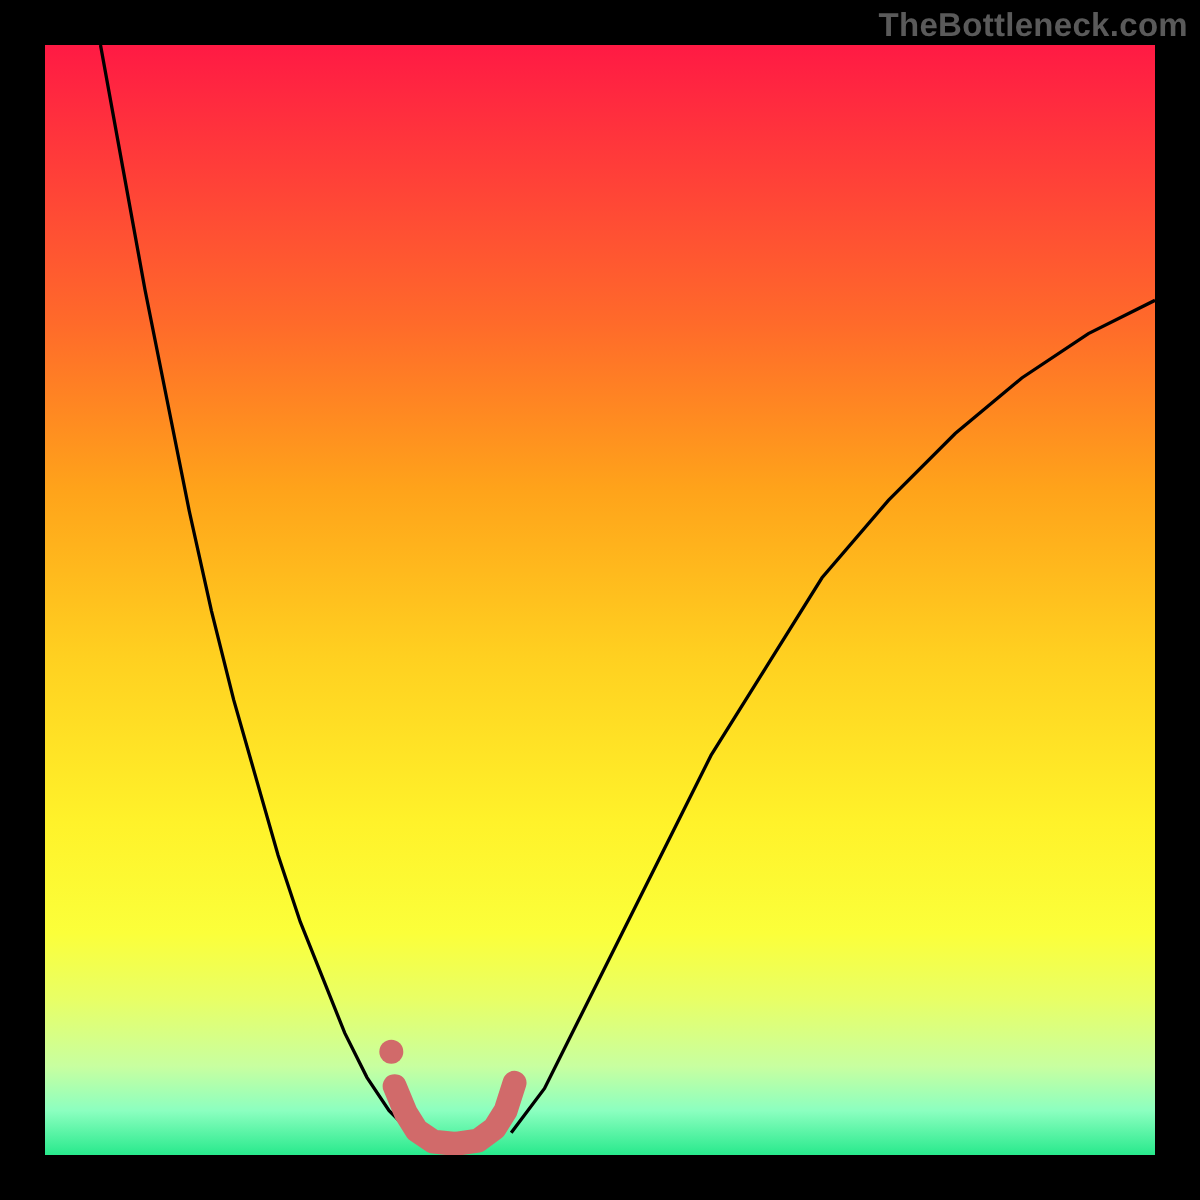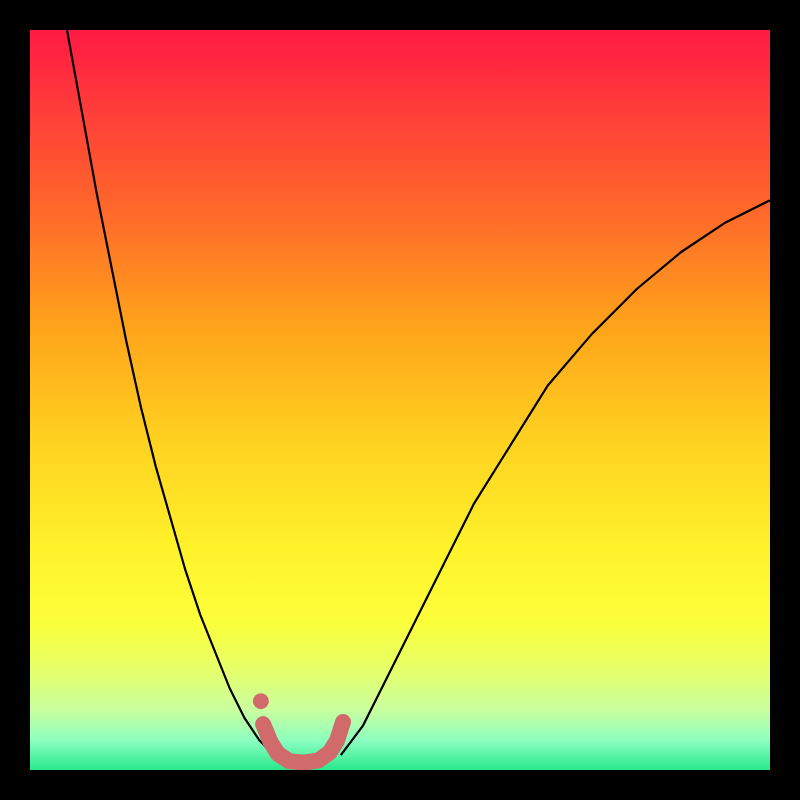--- a/index.html
+++ b/index.html
@@ -44,20 +44,21 @@
     position: absolute;
     left: 0; top: 0;
     width: 100%;
     height: 100%;
   }
 </style>
 </head>
 <body>
 
 <div class="frame">
+  <div class="watermark">TheBottleneck.com</div>
   <div class="plot-area">
     <svg class="curves" viewBox="0 0 740 740" preserveAspectRatio="none">
       <path id="left-curve" fill="none" stroke="#000000" stroke-width="2.2" d="M37.00 0.00 L51.80 81.40 L66.60 162.80 L81.40 236.80 L96.20 310.80 L111.00 377.40 L125.80 436.60 L140.60 488.40 L155.40 540.20 L170.20 584.60 L185.00 621.60 L199.80 658.60 L214.60 688.20 L229.40 710.40 L244.20 725.20"></path>
       <path id="right-curve" fill="none" stroke="#000000" stroke-width="2.2" d="M310.80 725.20 L333.00 695.60 L355.20 651.20 L384.80 592.00 L414.40 532.80 L444.00 473.60 L481.00 414.40 L518.00 355.20 L562.40 303.40 L606.80 259.00 L651.20 222.00 L695.60 192.40 L740.00 170.20"></path>
       <path id="trough" fill="none" stroke="#d16a6a" stroke-width="16" stroke-linecap="round" stroke-linejoin="round" d="M233.10 694.12 L240.50 711.88 L247.90 723.72 L259.00 731.12 L273.80 732.60 L288.60 730.38 L299.70 722.24 L307.10 710.40 L313.02 691.90"></path>
       <circle id="trough-dot" r="8" fill="#d16a6a" cx="230.88" cy="671.18"></circle>
     </svg>
   </div>
 </div>
 

